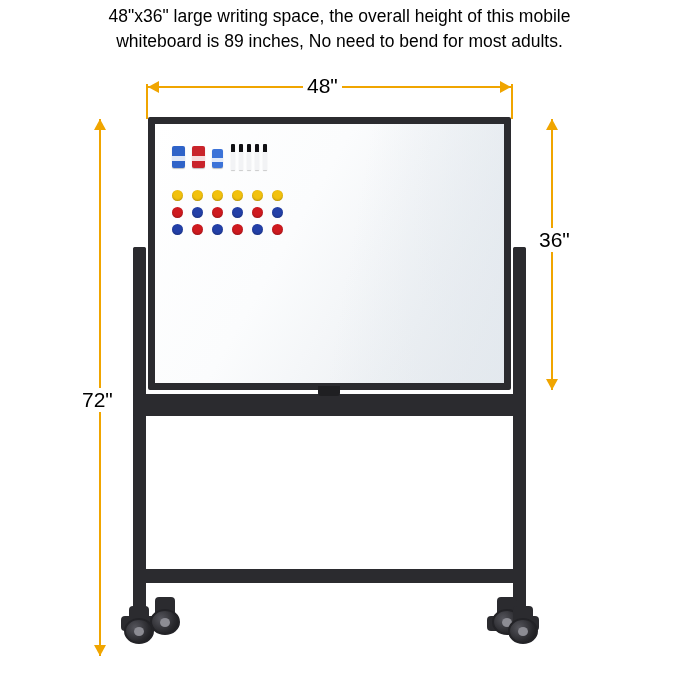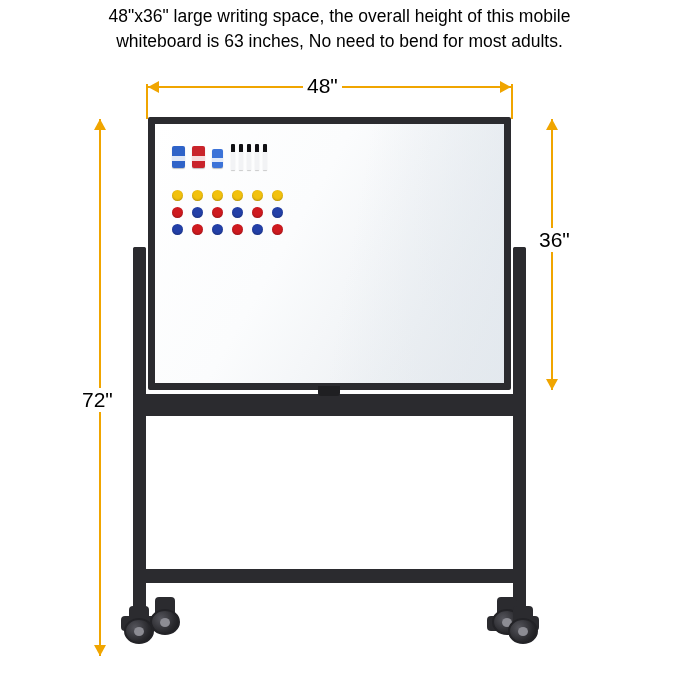--- a/index.html
+++ b/index.html
@@ -238,21 +238,21 @@
     white-space: nowrap;
   }
 </style>
 </head>
 <body>
 
 <div id="stage">
 
   <div class="caption">
     <span>48"x36" large writing space, the overall height of this mobile</span>
-    <span class="line2">whiteboard is 63 inches, No need to bend for most adults.</span>
+    <span class="line2">whiteboard is 89 inches, No need to bend for most adults.</span>
   </div>
 
   <div class="ext-line" style="left:146px; top:84px; height:35px;"></div>
   <div class="ext-line" style="left:511px; top:84px; height:35px;"></div>
   <div class="dim-line dim-h" style="left:148px; top:86px; width:363px;"></div>
   <div class="arrow arrow-left" style="left:148px; top:81px;"></div>
   <div class="arrow arrow-right" style="left:500px; top:81px;"></div>
   <div class="dim-label" style="left:303px; top:74px;">48"</div>
 
   <div class="dim-line dim-v" style="left:551px; top:119px; height:271px;"></div>

